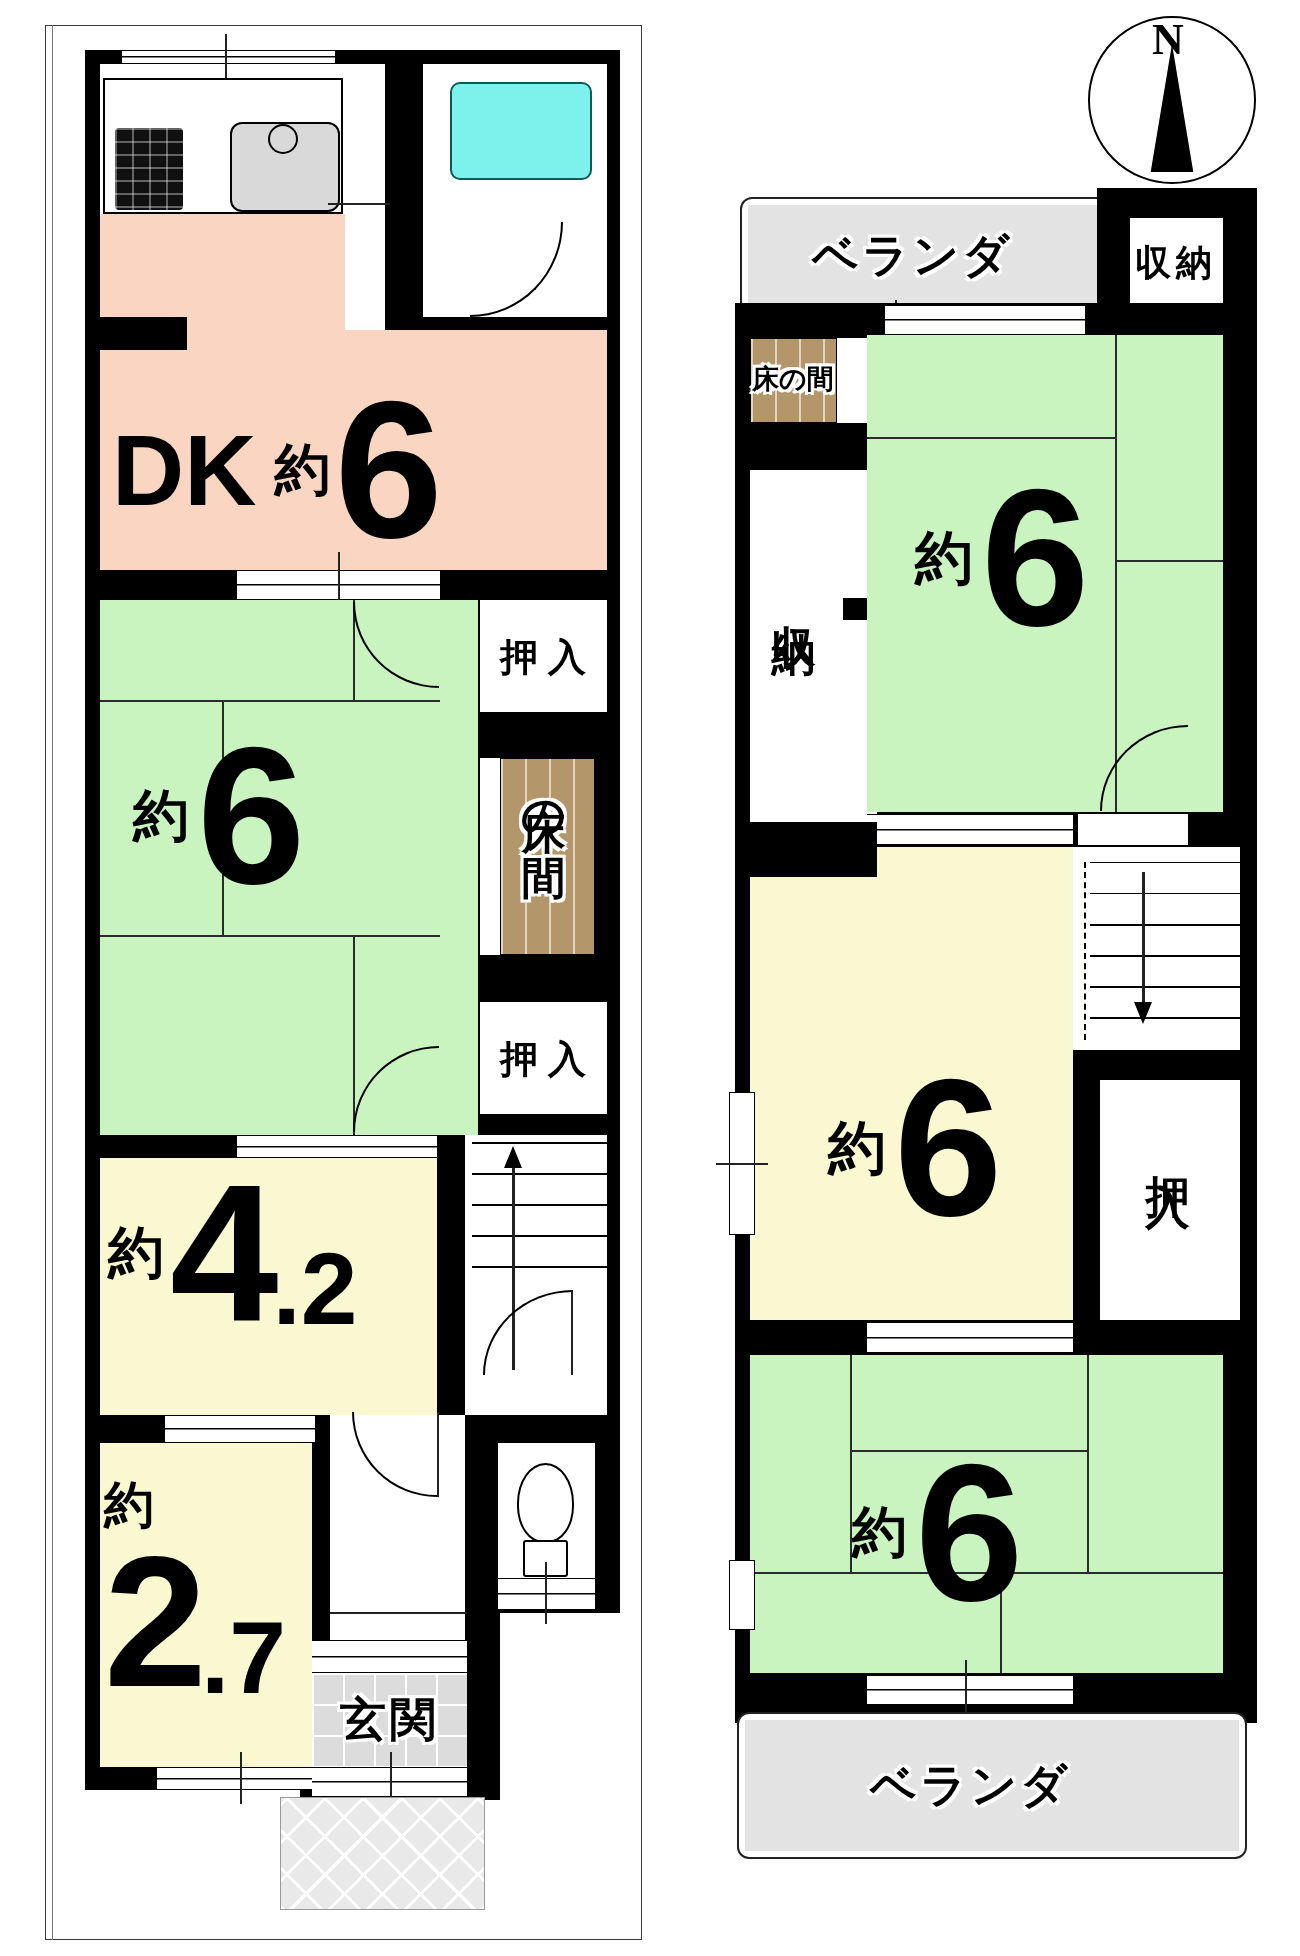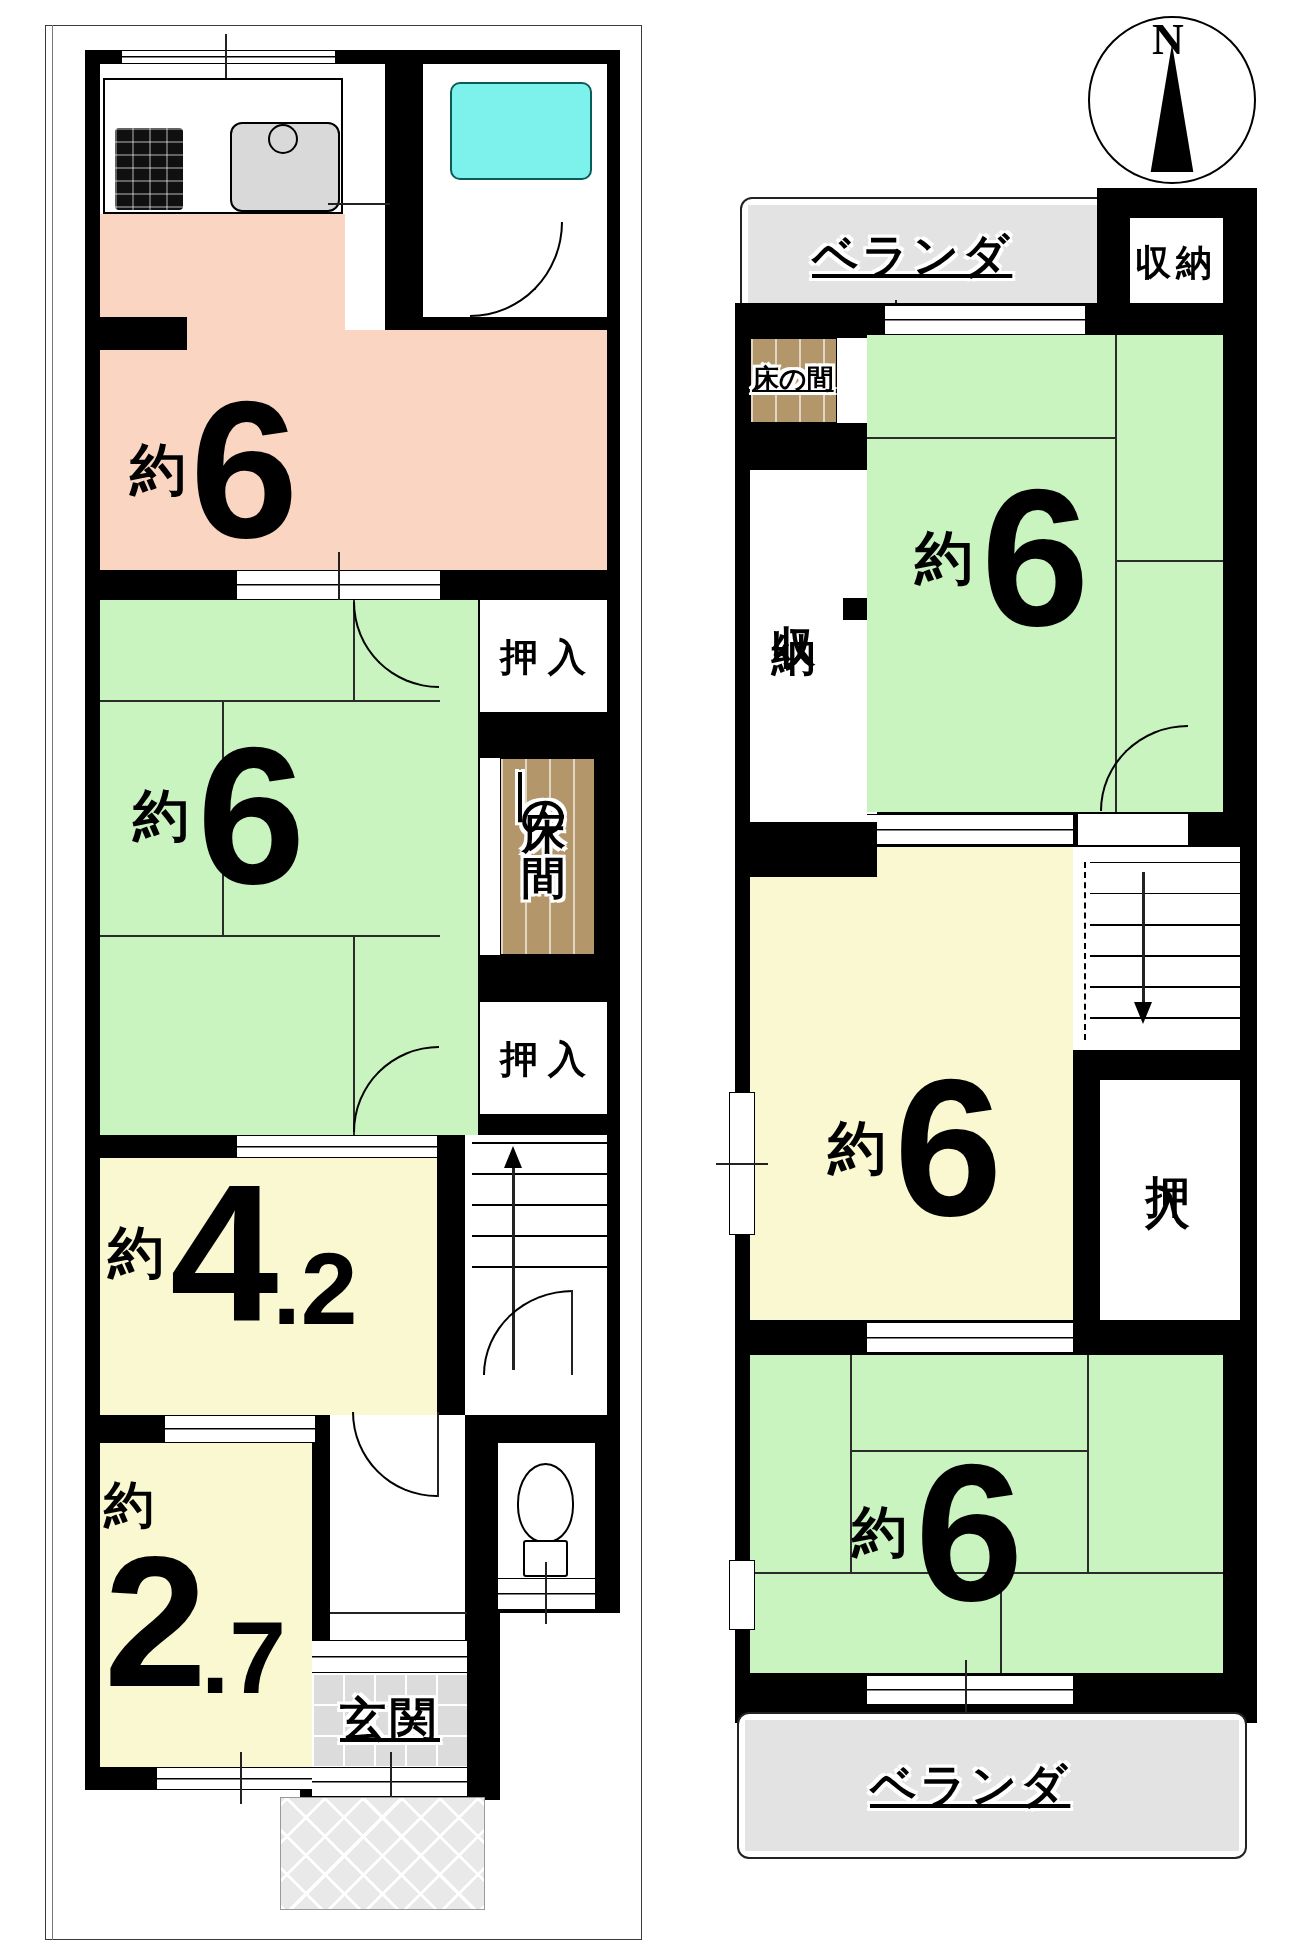--- a/index.html
+++ b/index.html
@@ -19,21 +19,21 @@
   .vline{position:absolute;background:#222;}
   .tat{position:absolute;background:#2b2b2b;}
   .arc{position:absolute;border:2.5px solid #000;background:transparent;}
   .arc-tl{border-right:none;border-bottom:none;border-top-left-radius:100% 100%;}
   .arc-tr{border-left:none;border-bottom:none;border-top-right-radius:100% 100%;}
   .arc-bl{border-right:none;border-top:none;border-bottom-left-radius:100% 100%;}
   .arc-br{border-left:none;border-top:none;border-bottom-right-radius:100% 100%;}
   .lbl{position:absolute;font-weight:bold;white-space:nowrap;line-height:1;}
   .outline{text-shadow:2px 0 0 #fff,-2px 0 0 #fff,0 2px 0 #fff,0 -2px 0 #fff,
     2px 2px 0 #fff,-2px -2px 0 #fff,2px -2px 0 #fff,-2px 2px 0 #fff,
-    3px 3px 0 #fff,-3px -3px 0 #fff,3px -3px 0 #fff,-3px 3px 0 #fff;text-decoration:underline;}
+    3px 3px 0 #fff,-3px -3px 0 #fff,3px -3px 0 #fff,-3px 3px 0 #fff;}
   .vtext{writing-mode:vertical-rl;text-orientation:upright;}
   .row{position:absolute;display:flex;align-items:center;line-height:1;font-weight:bold;}
   .approx{font-size:56px;font-weight:bold;}
   .numbig{font-size:195px;font-weight:bold;letter-spacing:-6px;}
   .nummid{font-size:102px;font-weight:bold;align-self:flex-end;padding-bottom:10px;}
   .tokonoma{position:absolute;background-color:#b3976b;
     background-image:repeating-linear-gradient(90deg,rgba(255,255,255,.6) 0 2px,transparent 2px 24px);
     border:1.5px solid #000;}
   .tile{position:absolute;background-color:#dcdcdc;
     background-image:linear-gradient(#fff 0 2px,transparent 2px),linear-gradient(90deg,#fff 0 2px,transparent 2px);
@@ -138,20 +138,21 @@
   <div class="vline" style="left:545px;top:1562px;width:1.5px;height:62px;"></div>
 
   <div class="band" style="left:312px;top:1640px;width:155px;height:33px;"></div>
   <div class="tile" style="left:312px;top:1673px;width:155px;height:94px;"></div>
   <div class="lbl outline" style="left:340px;top:1696px;font-size:46px;letter-spacing:4px;">玄関</div>
   <div class="band" style="left:312px;top:1767px;width:155px;height:30px;"></div>
   <div class="vline" style="left:390px;top:1752px;width:1.5px;height:60px;"></div>
   <div class="hatch" style="left:280px;top:1797px;width:205px;height:113px;"></div>
 
   <div class="row" style="left:112px;top:372px;">
+    <span style="font-size:100px;">DK</span>
     <span class="approx" style="margin-left:18px;">約</span>
     <span class="numbig" style="margin-left:4px;">6</span>
   </div>
   <div class="row" style="left:133px;top:718px;">
     <span class="approx">約</span>
     <span class="numbig" style="margin-left:8px;">6</span>
   </div>
   <div class="row" style="left:108px;top:1155px;">
     <span class="approx">約</span>
     <span class="numbig" style="margin-left:6px;">4</span>

